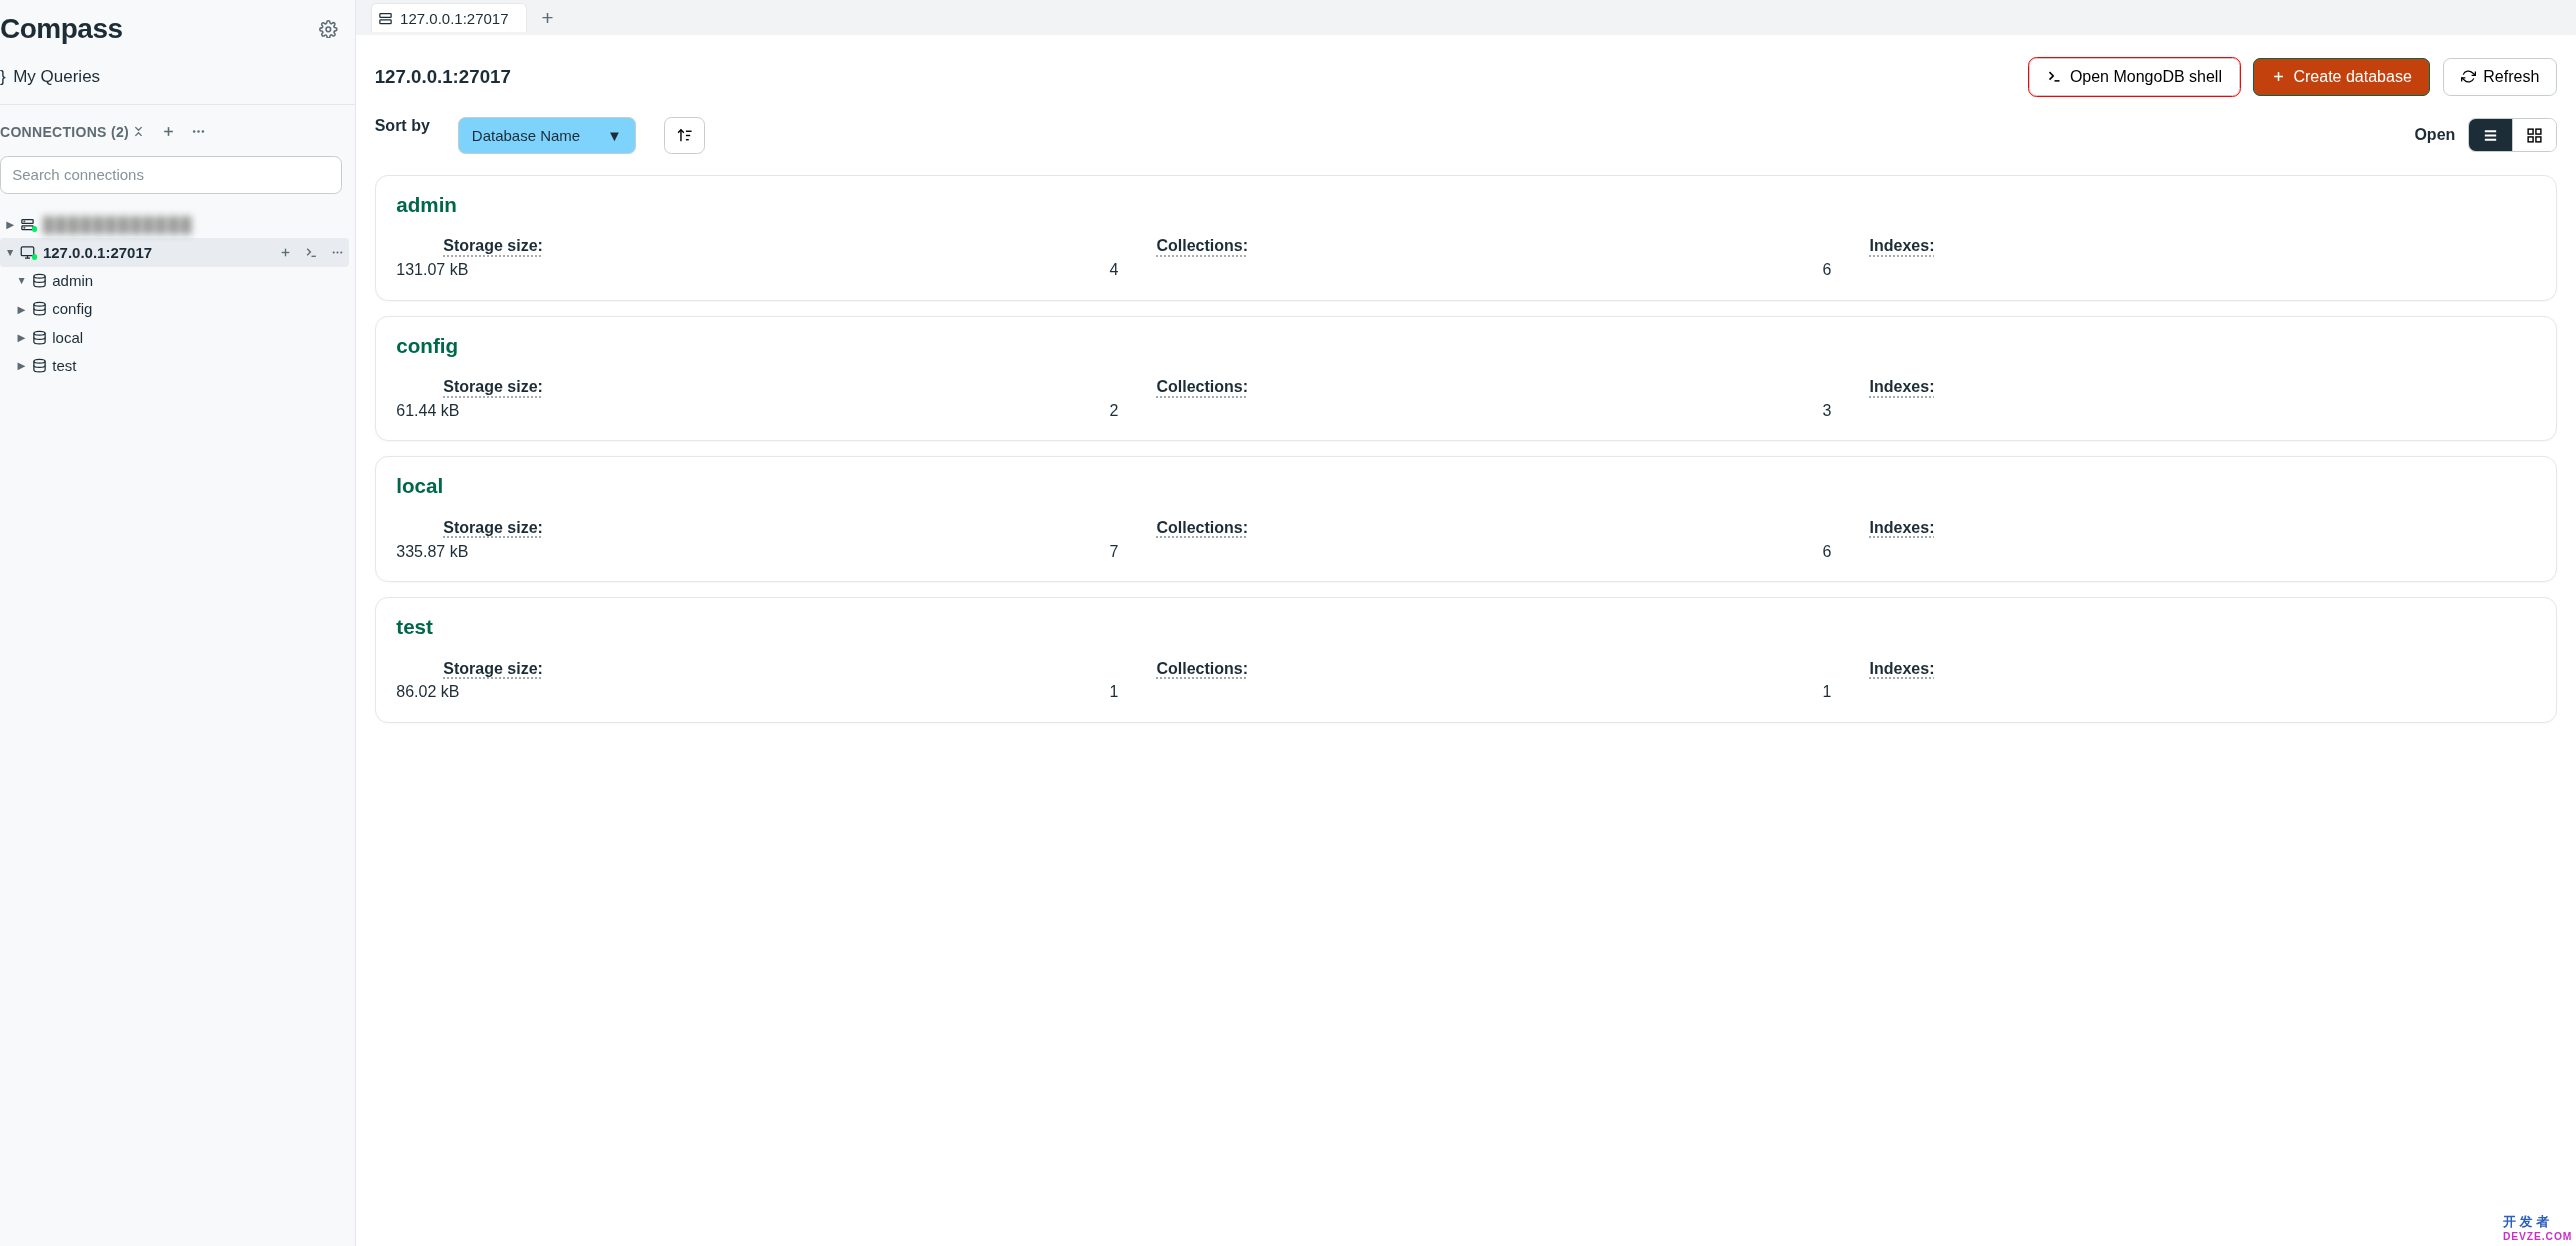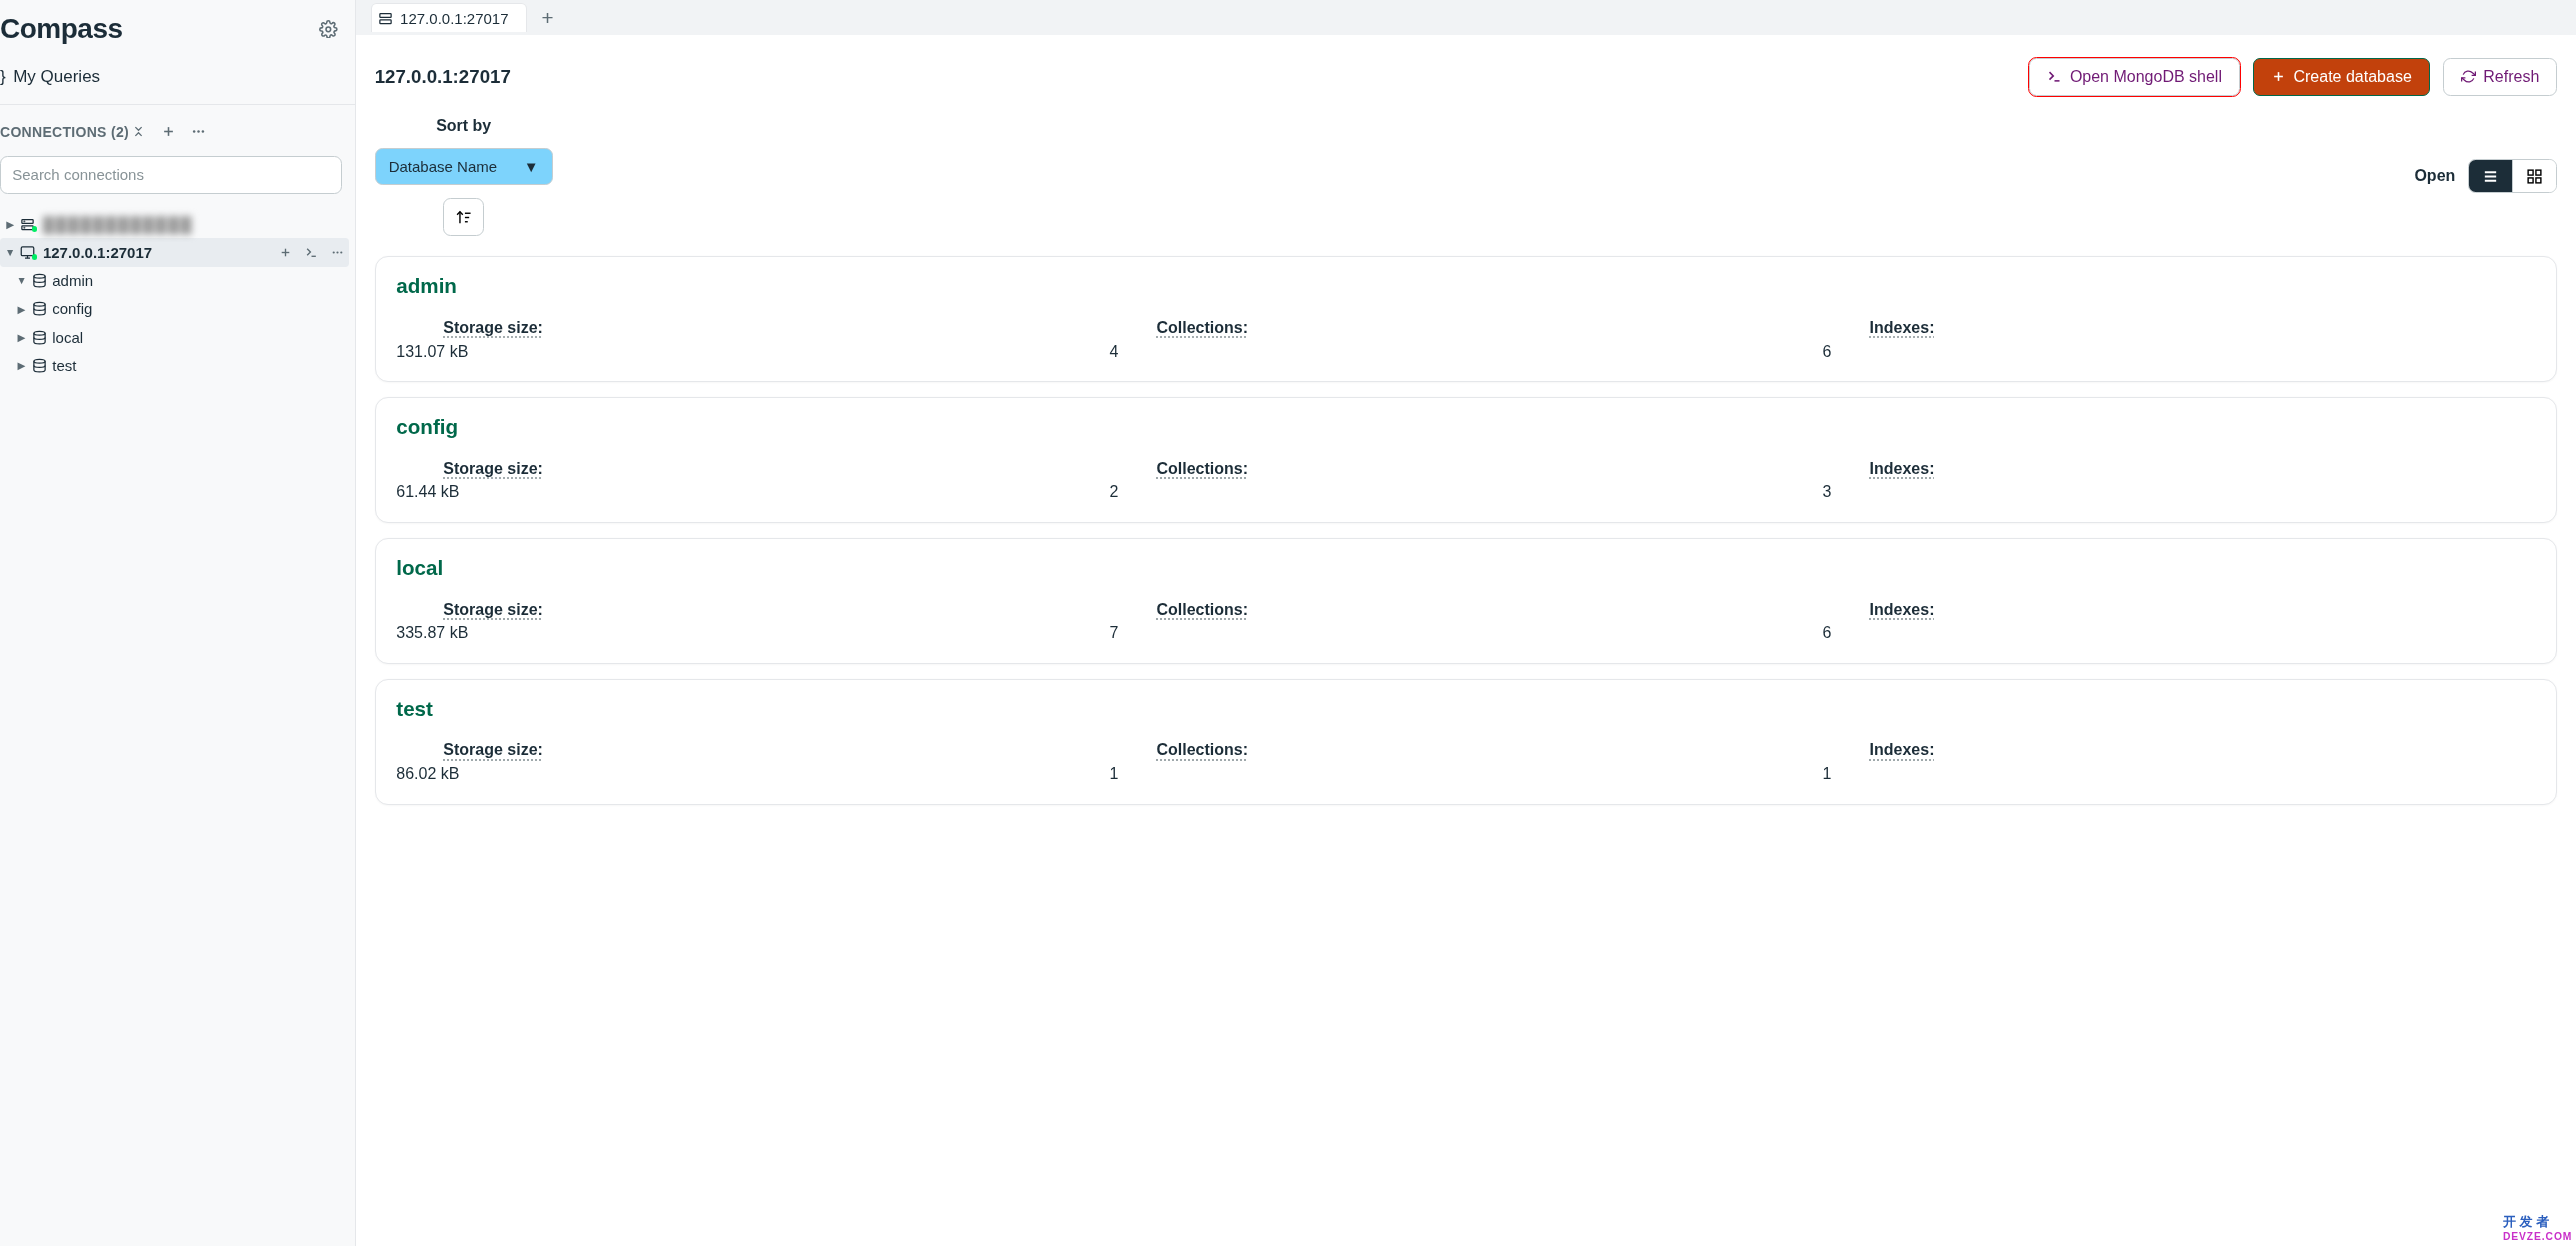--- a/index.html
+++ b/index.html
@@ -36,26 +36,26 @@
 
 .main { flex: 1; display: flex; flex-direction: column; background: #f8f9fa; position: relative; }
 .tabbar { display: flex; align-items: center; background: #f1f3f5; border-bottom: 0.9px solid #e5e7ea; height: 36px; padding-left: 15px; gap: 5.6px; }
 .tab { display: flex; align-items: center; gap: 7.5px; padding: 5.6px 17px 5.6px 5.6px; background: #fff; border: 0.9px solid #e5e7ea; border-bottom: none; border-radius: 5.6px 5.6px 0 0; font-size: 15px; color: #1c2d38; }
 .tab-add { background: none; border: none; font-size: 20.6px; color: #5d6c74; cursor: pointer; padding: 1.9px 9.3px; }
 
 .content { background: #fff; padding: 22.4px 18.7px 22.4px 18.7px; flex: 1; margin-top: -0.9px; position: relative; overflow-y: auto; }
 .content-header { display: flex; align-items: center; justify-content: space-between; margin-bottom: 20.6px; }
 .conn-title { font-size: 18.7px; font-weight: 600; color: #1c2d38; }
 .header-actions { display: flex; gap: 13px; }
-.btn { display: inline-flex; align-items: center; gap: 7.5px; padding: 9.3px 17px; border-radius: 7.5px; font-size: 16px; font-weight: 500; cursor: pointer; border: 0.9px solid #c5cdd0; background: #fff; color: #701a75; }
+.btn { display: inline-flex; align-items: center; gap: 7.5px; padding: 9.3px 17px; border-radius: 7.5px; font-size: 16px; font-weight: 500; cursor: pointer; border: 0.9px solid #c5cdd0; background: #fff; color: #000000; }
 .btn-green { background: #c2410c; color: #fff; border-color: #00684a; border-radius: 7px; }
 .btn.highlight-red { outline: 1.9px solid #ff0000; outline-offset: -0.9px; }
 
 .sortbar { display: flex; align-items: center; justify-content: space-between; margin-bottom: 20.6px; }
-.sort-left { display: flex; align-items: center; gap: 13px; flex-direction: column; }
+.sort-left { display: flex; gap: 28px; }
 .sort-label { font-size: 16px; font-weight: 600; color: #1c2d38; }
 .sort-select { display: flex; align-items: center; justify-content: space-between; padding: 9.3px 13px; border: 0.9px solid #c5cdd0; border-radius: 7.5px; min-width: 178px; font-size: 15px; background: #7dd3fc; cursor: pointer; }
 .sort-dir { padding: 9.3px 11.2px; border: 0.9px solid #c5cdd0; border-radius: 7.5px; background: #fff; cursor: pointer; display:flex; align-items:center; }
 .view-right { display: flex; align-items: center; gap: 13px; }
 .view-label { font-size: 16px; font-weight: 700; }
 .view-toggle { display: flex; border: 0.9px solid #c5cdd0; border-radius: 7.5px; overflow: hidden; }
 .view-btn { padding: 7.5px 13px; background: #fff; border: none; cursor: pointer; display: flex; align-items: center; justify-content: center; }
 .view-btn.active { background: #1c2d38; color: #fff; }
 .view-btn:not(.active) { border-left: 0.9px solid #c5cdd0; }
 

